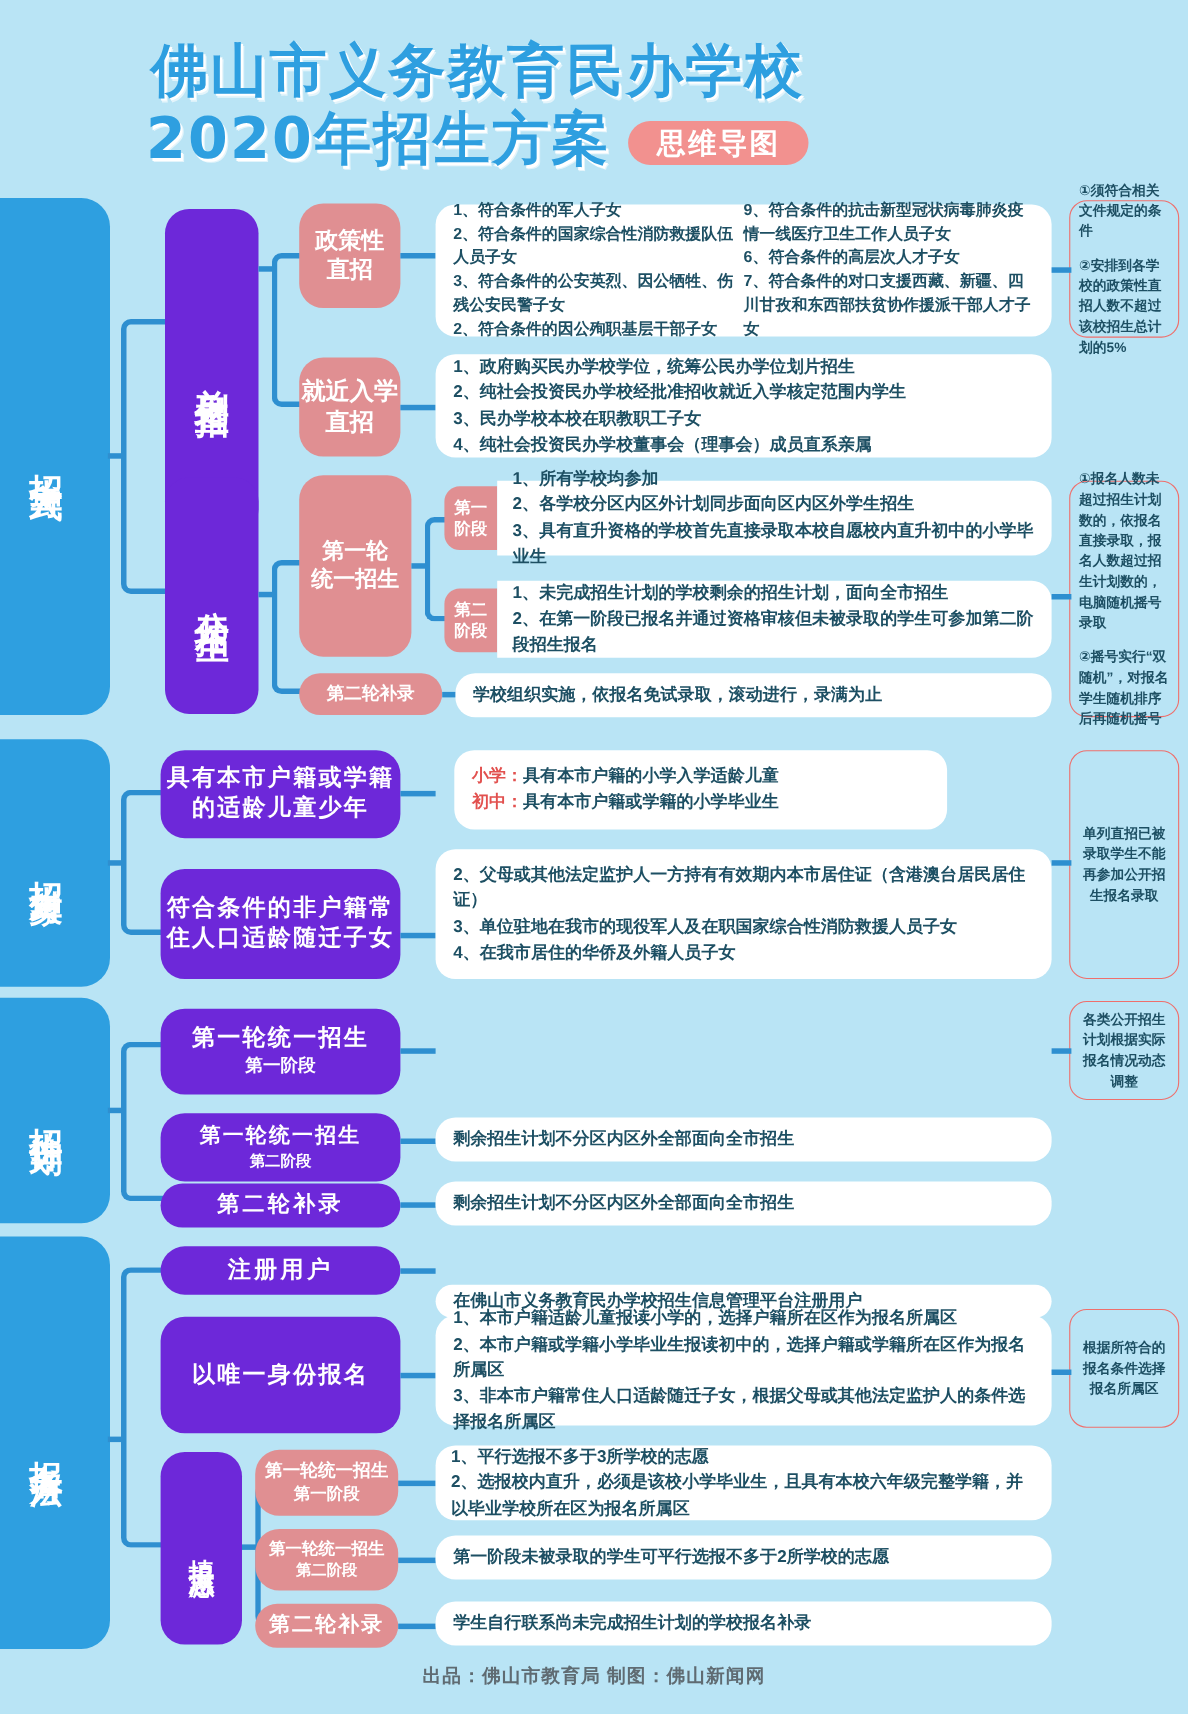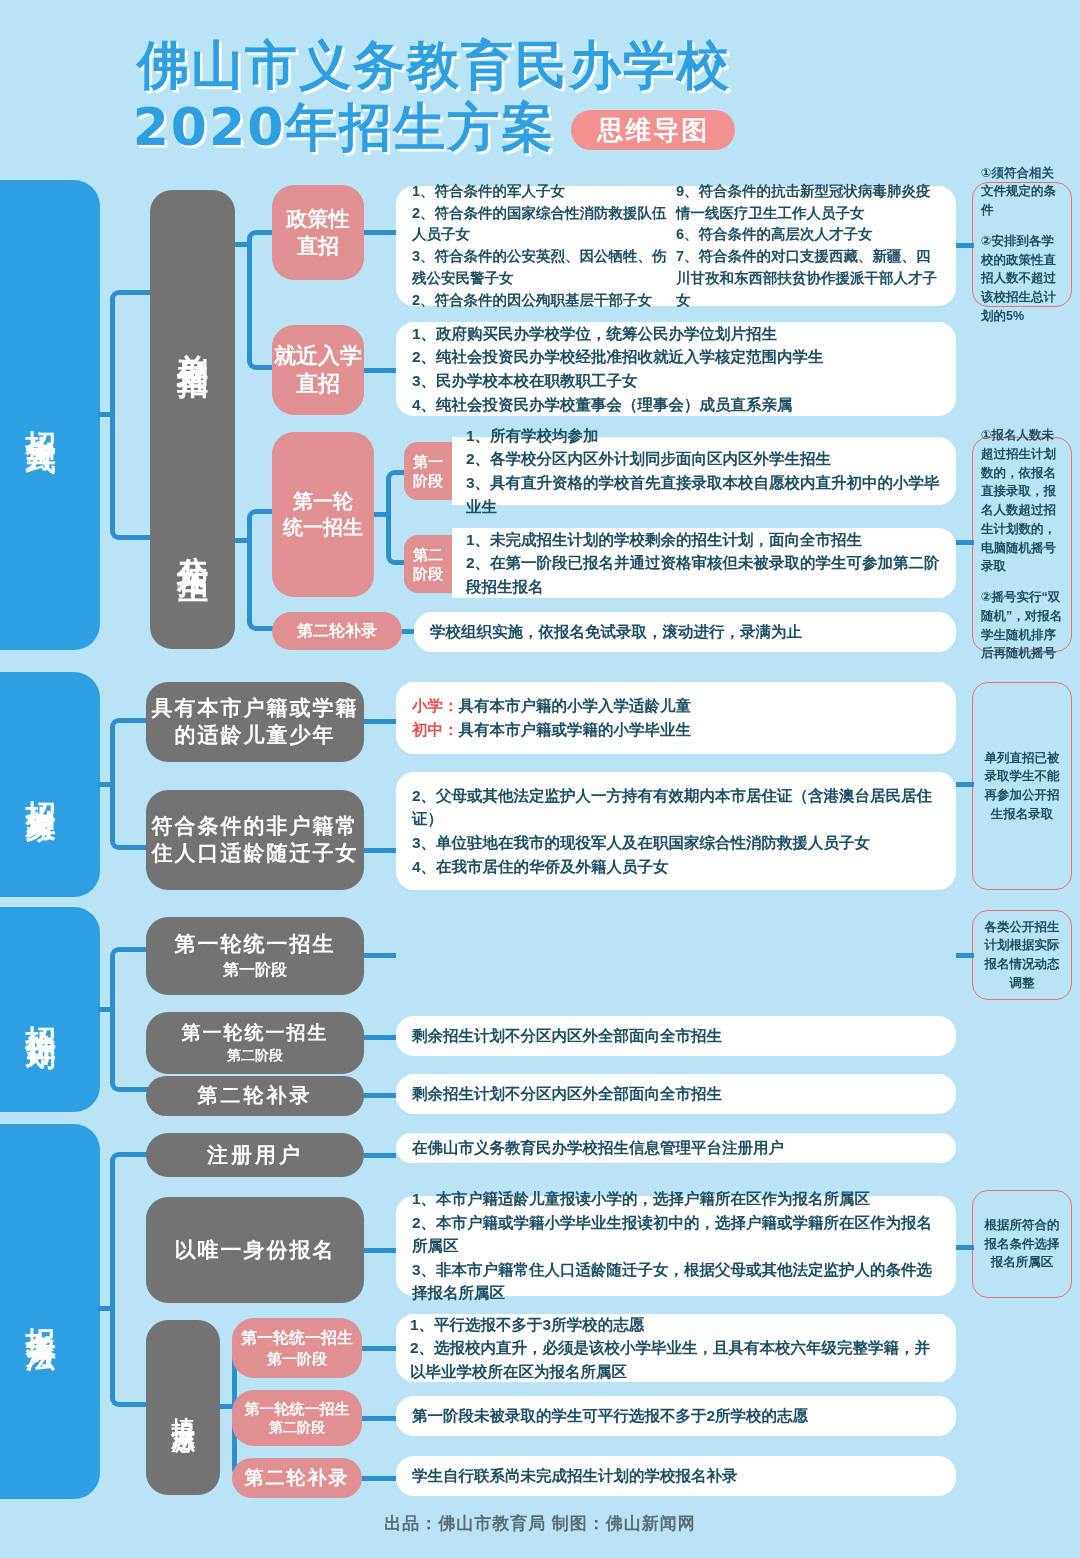--- a/index.html
+++ b/index.html
@@ -34,21 +34,21 @@
     padding:0 22px;
     writing-mode:vertical-rl; text-orientation:upright; line-height:1.25;
   }
 
   
   .node {
     position:absolute; display:flex; align-items:center; justify-content:center;
     text-align:center; color:#ffffff; font-weight:bold; line-height:1.28;
     border-radius:22px;
   }
-  .node.red   { background:#737373; }
+  .node.red   { background:#6d28d9; }
   .node.pink  { background:#e08f92; }
   .node.vert  { writing-mode:vertical-rl; text-orientation:upright; letter-spacing:5px; }
   .node .sub  { display:block; font-weight:bold; }
 
   
   .card {
     position:absolute; background:#ffffff; border-radius:18px;
     padding:12px 16px; color:#1d4f63; font-size:15.5px; font-weight:bold;
     line-height:1.52; display:flex; align-items:center;
   }
@@ -198,21 +198,21 @@
   <div class="brk" style="left:110px; top:718px; width:40px; height:132px;"></div>
 
   <div class="node red" style="left:146px; top:682px; width:218px; height:80px; font-size:21px; letter-spacing:2px; white-space:pre-line;">具有本市户籍或学籍
 的适龄儿童少年</div>
   <div class="node red" style="left:146px; top:790px; width:218px; height:100px; font-size:21px; letter-spacing:2px; white-space:pre-line;">符合条件的非户籍常
 住人口适龄随迁子女</div>
 
   <div class="ln h" style="left:364px; top:719px; width:32px;"></div>
   <div class="ln h" style="left:364px; top:848px; width:32px;"></div>
 
-  <div class="card" style="left:396px; top:682px; width:560px; height:72px;">
+  <div class="card" style="left:413px; top:682px; width:448px; height:72px;">
     <div class="inner">
       <p><span class="accent">小学：</span><span>具有本市户籍的小学入学适龄儿童</span></p>
       <p><span class="accent">初中：</span><span>具有本市户籍或学籍的小学毕业生</span></p>
     </div>
   </div>
 
   <div class="card" style="left:396px; top:772px; width:560px; height:118px;">
     <div class="inner">
       <p>2、父母或其他法定监护人一方持有有效期内本市居住证（含港澳台居民居住证）</p>
       <p>3、单位驻地在我市的现役军人及在职国家综合性消防救援人员子女</p>
@@ -269,21 +269,21 @@
   <div class="ln v" style="left:98px; top:1306px; width:14px; height:5px;"></div>
   <div class="brk" style="left:110px; top:1152px; width:40px; height:255px;"></div>
 
   <div class="node red" style="left:146px; top:1133px; width:218px; height:44px; font-size:21px; letter-spacing:3px;">注册用户</div>
   <div class="node red" style="left:146px; top:1197px; width:218px; height:106px; font-size:21px; letter-spacing:2px;">以唯一身份报名</div>
   <div class="node red vert" style="left:146px; top:1320px; width:74px; height:175px; font-size:23px;">填报志愿</div>
 
   <div class="ln h" style="left:364px; top:1153px; width:32px;"></div>
   <div class="ln h" style="left:364px; top:1248px; width:32px;"></div>
 
-  <div class="card" style="left:396px; top:1133px; width:560px; height:30px;">
+  <div class="card" style="left:396px; top:1168px; width:560px; height:30px;">
     <div class="inner">
         <p>在佛山市义务教育民办学校招生信息管理平台注册用户</p>
       </div>
   </div>
   <div class="card" style="left:396px; top:1196px; width:560px; height:100px;">
     <div class="inner">
       <p>1、本市户籍适龄儿童报读小学的，选择户籍所在区作为报名所属区</p>
       <p>2、本市户籍或学籍小学毕业生报读初中的，选择户籍或学籍所在区作为报名所属区</p>
       <p>3、非本市户籍常住人口适龄随迁子女，根据父母或其他法定监护人的条件选择报名所属区</p>
     </div>

